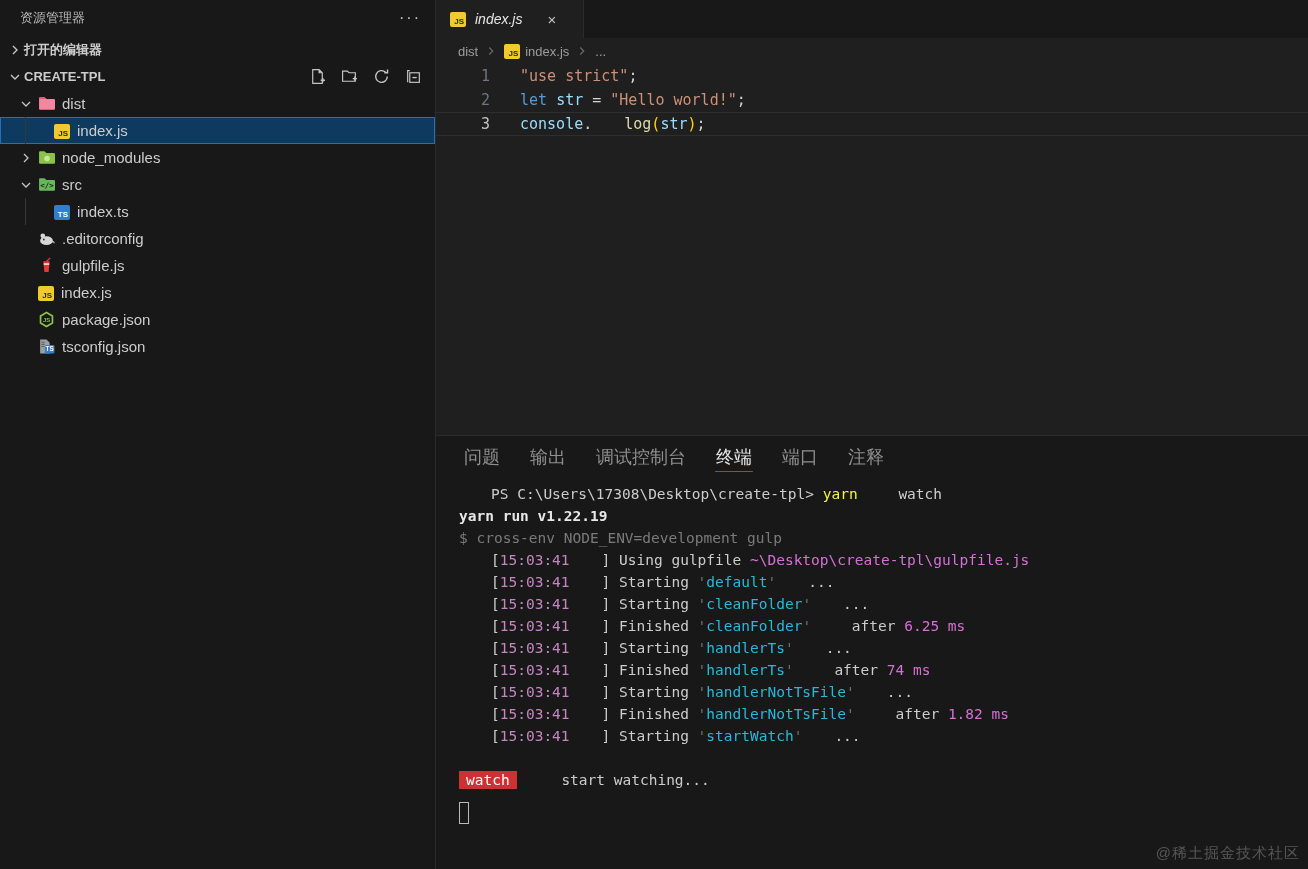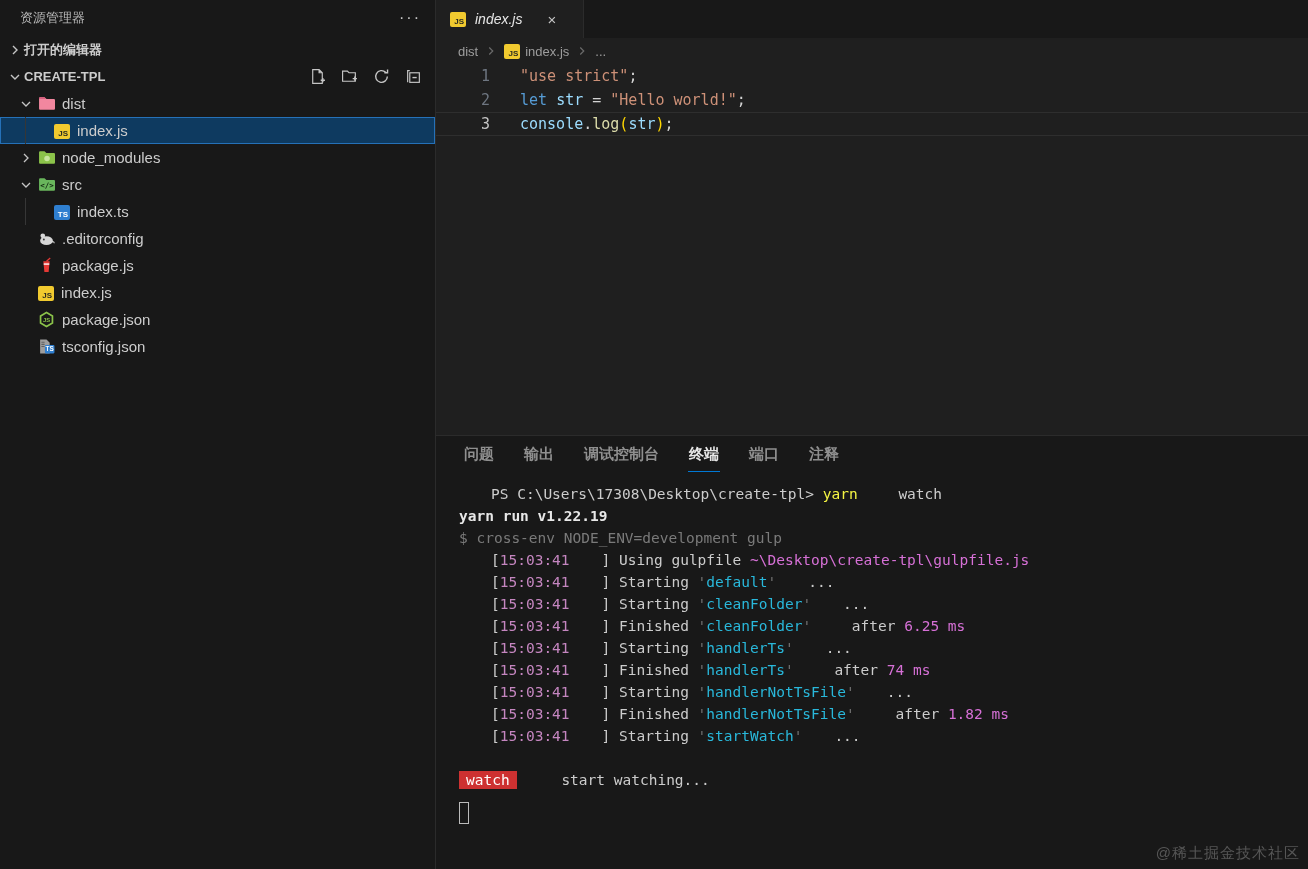--- a/index.html
+++ b/index.html
@@ -39,27 +39,27 @@
   .breadcrumb { height:26px; display:flex; align-items:center; gap:6px; padding-left:22px; background:#1f1f1f; font-size:13px; color:#9d9d9d; }
   .breadcrumb .bc-item { display:flex; align-items:center; gap:5px; cursor:pointer; }
   .bc-sep { display:flex; align-items:center; }
 
   .code-area { flex:1; background:#1f1f1f; font-family:"DejaVu Sans Mono", monospace; font-size:15px; overflow:hidden; }
   .code-line { display:flex; height:24px; line-height:24px; }
   .code-line.active { box-shadow: inset 0 1px 0 #2e2e2e, inset 0 -1px 0 #2e2e2e; }
   .gutter { width:84px; min-width:84px; text-align:right; padding-right:30px; color:#6e7681; }
   .code-line.active .gutter { color:#c6c6c6; }
   .tok-string { color:#ce9178; } .tok-keyword { color:#569cd6; }
-  .tok-variable { color:#9cdcfe; } .tok-function { color:#dcdcaa; }
+  .tok-variable { color:#9cdcfe; } .tok-function { color:#dcdcaa;margin-left:32px; }
   .tok-bracket { color:#ffd700; } .tok-plain { color:#d4d4d4; }
 
   
   .panel { height:434px; background:#181818; border-top:1px solid #2b2b2b; display:flex; flex-direction:column; position:relative; }
   .panel-tabs { display:flex; padding-left:13px; height:36px; }
-  .ptab { margin:0 14px; padding:9px 1px 7px; font-size:15px; color:#8f8f8f; border-bottom:1px solid transparent; cursor:pointer; white-space:nowrap;font-weight:bold; }
+  .ptab { margin:0 14px; padding:9px 1px 7px; font-size:18px; color:#8f8f8f; border-bottom:1px solid transparent; cursor:pointer; white-space:nowrap; }
   .ptab.active { color:#e7e7e7; border-bottom-color:#0078d4; }
 
   .terminal { flex:1; padding:11px 0 0 23px; font-family:"DejaVu Sans Mono", monospace; font-size:14.5px; }
   .tline { height:22px; line-height:22px; white-space:pre; }
   .ts-white { color:#cccccc;margin-left:32px; } .ts-bold { color:#e8e8e8; font-weight:700; }
   .ts-gray { color:#7a7a7a; } .ts-yellow { color:#f5f543; }
   .ts-time { color:#c586c0; } .ts-path { color:#d670d6;margin-top:6px; } .ts-num { color:#d670d6; }
   .ts-cyan { color:#29b8db;text-align:center; } .ts-quote { color:#6f6f6f; }
   .ts-badge { background:#cd3131; color:#ffffff; padding:1px 7px; margin-right:4px; }
   .term-cursor { width:10px; height:22px; border:1px solid #bbbbbb; margin-top:11px; }
@@ -188,21 +188,21 @@
         </div>
         <div class="tree-row depth0">
           <span class="chev-slot"></span>
           <span>
             <svg class="tic" viewBox="0 0 16 16">
               <path d="M5 4h6l-1 10H6L5 4z" fill="#e53935"></path>
               <rect x="5.4" y="6" width="5.2" height="1.3" fill="#ffffff"></rect>
               <path d="M8 4L11.5 1" stroke="#e53935" stroke-width="1.2" fill="none"></path>
             </svg>
           </span>
-          <span class="tlabel">package.js</span>
+          <span class="tlabel">gulpfile.js</span>
         </div>
         <div class="tree-row depth0">
           <span class="chev-slot"></span>
           <span><span class="fic fic-js">JS</span></span>
           <span class="tlabel">index.js</span>
         </div>
         <div class="tree-row depth0">
           <span class="chev-slot"></span>
           <span>
             <svg class="tic" viewBox="0 0 16 16">

